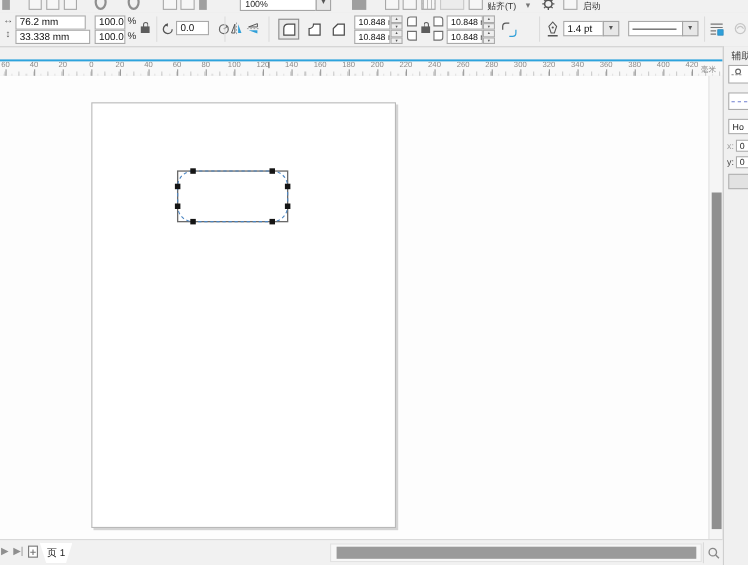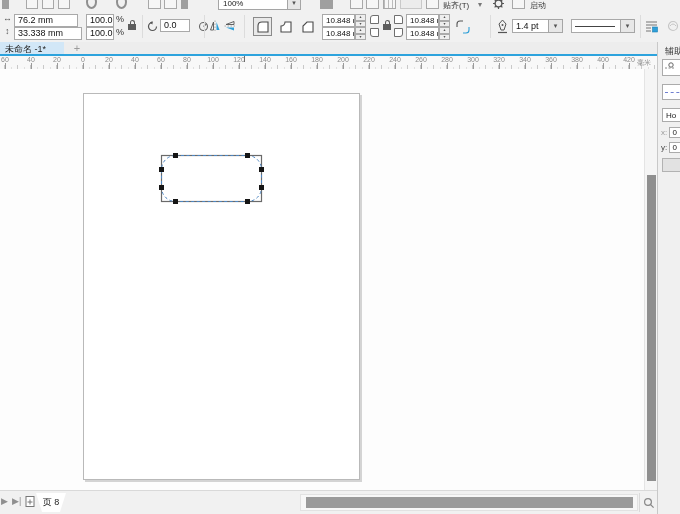--- a/index.html
+++ b/index.html
@@ -263,24 +263,20 @@
         </svg>
     </div>
     <div class="pbtn" style="left:666px;top:7px;width:13px;height:16px;opacity:0.35;">
       <svg width="12" height="12" viewBox="0 0 12 12">
           <circle cx="6" cy="6" r="4.5" fill="none" stroke="#777" stroke-width="1.2"></circle>
           <path d="M3 6 Q6 2 9 6" fill="none" stroke="#777" stroke-width="1"></path>
         </svg>
     </div>
   </div>
 
-  <div id="doc-tab-bar">
-    <div id="doc-tab">未命名 -1*</div>
-    <div id="new-tab-btn">+</div>
-  </div>
   <div id="tab-underline"></div>
 
   <div id="ruler">
     <div style="position:absolute;left:0;top:0;width:100%;height:100%;">
         <span class="rlabel" style="left: 5px;">60</span>
         <i class="rtick" style="left: 5px;"></i>
         <span class="rlabel" style="left: 31px;">40</span>
         <i class="rtick" style="left: 31px;"></i>
         <span class="rlabel" style="left: 57px;">20</span>
         <i class="rtick" style="left: 57px;"></i>
@@ -380,21 +376,21 @@
 
   <div id="bottom-bar">
     <div class="navicon" style="left:1px;">▶</div>
     <div class="navicon" style="left:12px;">▶|</div>
     <div class="navicon" style="left:25px;top:4px;">
       <svg width="11" height="13" viewBox="0 0 11 13">
           <rect x="1" y="1.5" width="8" height="10" fill="#fff" stroke="#777" stroke-width="1"></rect>
           <path d="M5 4.5 V9.5 M2.5 7 H7.5" stroke="#777" stroke-width="1"></path>
         </svg>
     </div>
-    <div id="page-tab">页 8</div>
+    <div id="page-tab">页 1</div>
     <div id="hscroll">
       <div id="hscroll-thumb"></div>
     </div>
     <div id="navigator-btn">
       <svg width="12" height="12" viewBox="0 0 12 12">
           <circle cx="5" cy="5" r="3.4" fill="none" stroke="#888" stroke-width="1.2"></circle>
           <path d="M7.6 7.6 L10.6 10.6" stroke="#888" stroke-width="1.3"></path>
         </svg>
     </div>
   </div>

